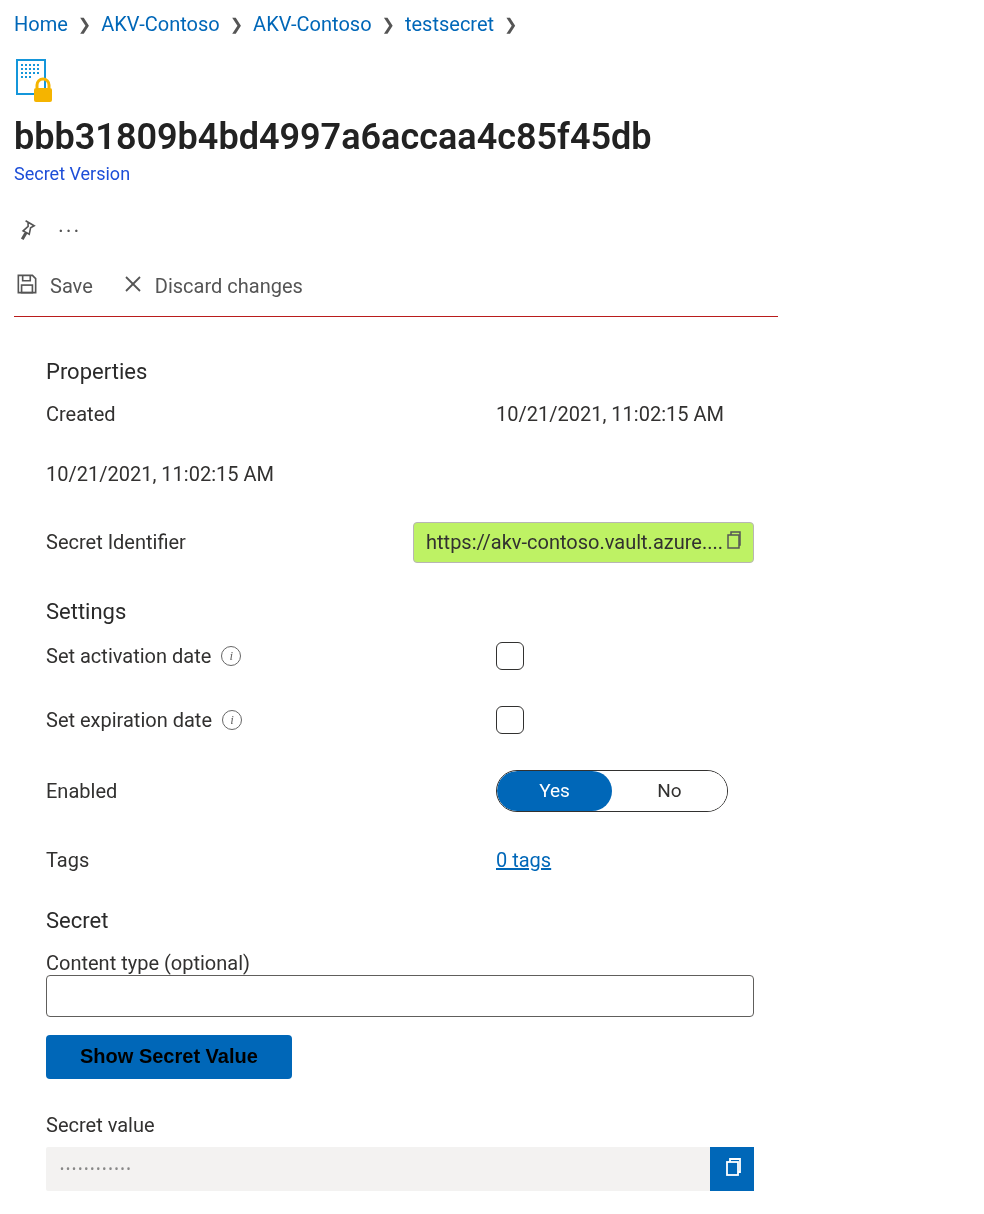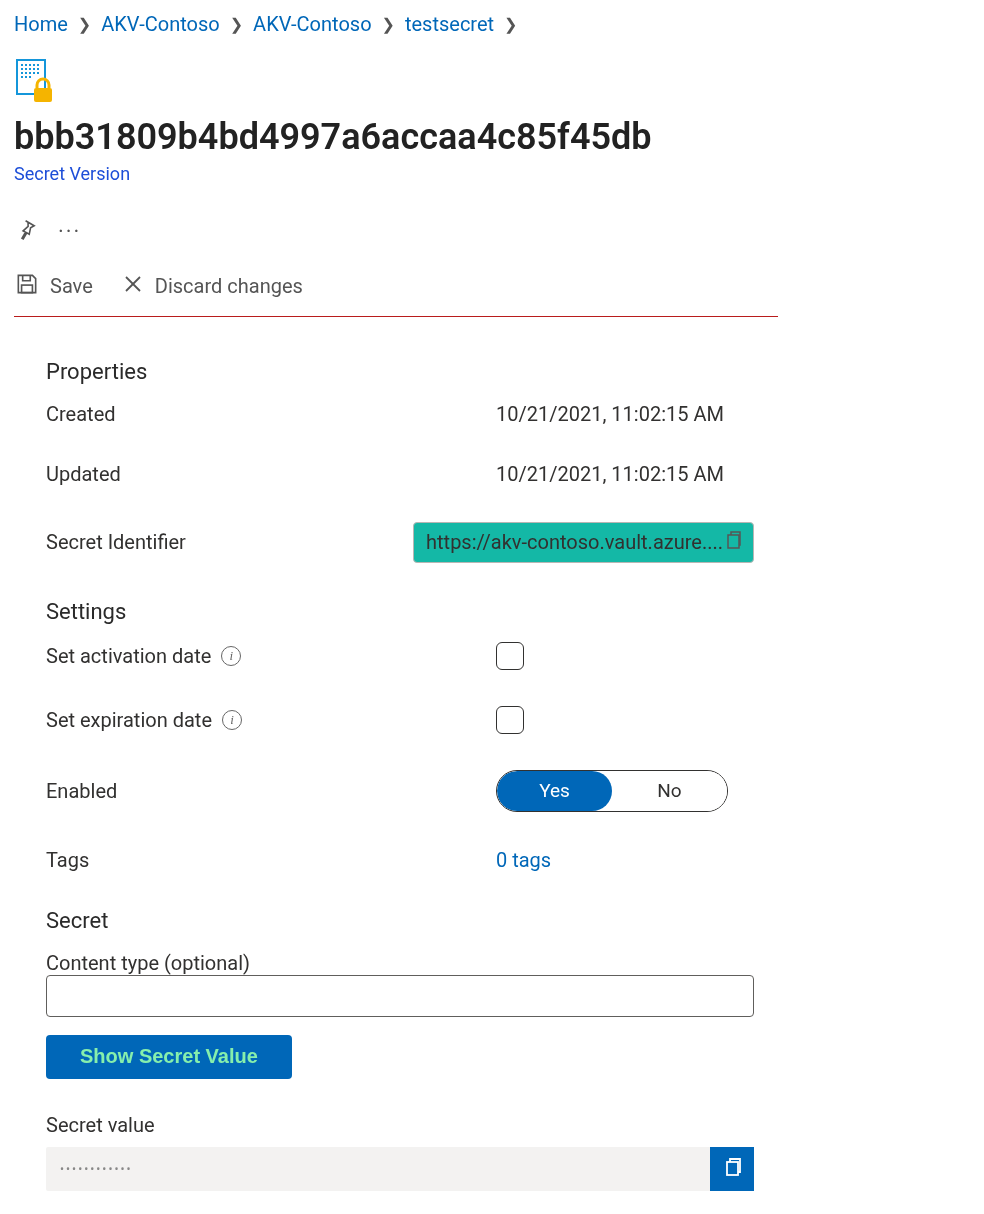--- a/index.html
+++ b/index.html
@@ -26,46 +26,46 @@
   .toolbar { display: flex; align-items: center; gap: 28px; margin-top: 26px; padding-bottom: 14px; border-bottom: 1px solid #b91c1c;}
   .toolbutton { display: flex; align-items: center; gap: 10px; font-size: 20px; color: #555; cursor: pointer;}
   .content { padding: 42px 24px 0 32px; max-width: 912px;}
   .section-heading { font-size: 22px; color: #2a2a2a; margin-bottom: 18px; }
   .row { display: flex; align-items: center; margin-bottom: 36px;}
   .label-col { width: 450px; font-size: 20px; color: #323130; display:flex; align-items:center; gap:10px;}
   .value-col { flex: 1; font-size: 20px; color: #323130; display:flex; align-items:center;}
   .readonly-box {
     display:flex; align-items:center; justify-content:space-between;
     width: 100%; max-width: 416px;
-    background:#14b8a6; border:1px solid #b8b6b4; border-radius:4px;
+    background:#bef264; border:1px solid #b8b6b4; border-radius:4px;
     padding:6px 10px 6px 12px; font-size:20px; color:#323130;
   }
   .readonly-box .txt { white-space:nowrap; overflow:hidden; text-overflow:ellipsis; }
   .checkbox {
     width:28px; height:28px; border:1px solid #323130; border-radius:6px; background:#fff;
     cursor:pointer;
   }
   .info-icon {
     width:20px; height:20px; border:1.5px solid #666; border-radius:50%;
     display:inline-flex; align-items:center; justify-content:center;
     font-size:13px; color:#666; font-style: italic; font-family: Georgia, serif;
   }
   .pill-toggle {
     display:flex; width:232px; height:42px; border:1px solid #323130; border-radius:21px; overflow:hidden;
   }
   .pill-opt { flex:1; display:flex; align-items:center; justify-content:center; font-size:19px; cursor:pointer; background:#fff;}
   .pill-opt.selected { background:#0067b8; color:#fff; border-radius:21px; }
-  .tags-link { color:#0067b8; font-size:20px; cursor:pointer; }
+  .tags-link { color:#0067b8; font-size:20px; cursor:pointer;text-decoration:underline; }
   .text-input {
     width:100%; height:42px; border:1px solid #605e5c; border-radius:4px;
     padding:6px 10px; font-size:18px; background:#fff;
   }
   .primary-btn {
     display:inline-flex; align-items:center; justify-content:center;
-    height:44px; padding:0 34px; background:#0067b8; color:#86efac;
+    height:44px; padding:0 34px; background:#0067b8; color:#000000;
     font-size:20px; font-weight:600; border:none; border-radius:4px; cursor:pointer;
     margin-top:18px;
   }
   .secret-value-row {
     display:flex; align-items:center; background:#f3f2f1; border-radius:2px;
     height:44px; margin-top:10px;
   }
   .secret-dots { flex:1; padding:0 14px; color:#888; letter-spacing:2px; font-size:12px;}
   .copy-btn {
     width:44px; height:44px; background:#0067b8; display:flex; align-items:center; justify-content:center;
@@ -160,21 +160,20 @@
   <div class="content">
 
     <div class="section-heading">Properties</div>
 
     <div class="row">
       <div class="label-col">Created</div>
       <div class="value-col">10/21/2021, 11:02:15 AM</div>
     </div>
 
     <div class="row">
-      <div class="label-col">Updated</div>
       <div class="value-col">10/21/2021, 11:02:15 AM</div>
     </div>
 
     <div class="row">
       <div class="label-col">Secret Identifier</div>
       <div class="value-col">
         <div class="readonly-box">
           <span class="txt">https://akv-contoso.vault.azure....</span>
           <span>
             <svg width="20" height="22" viewBox="0 0 20 22" fill="none" stroke="#555" stroke-width="1.5">

